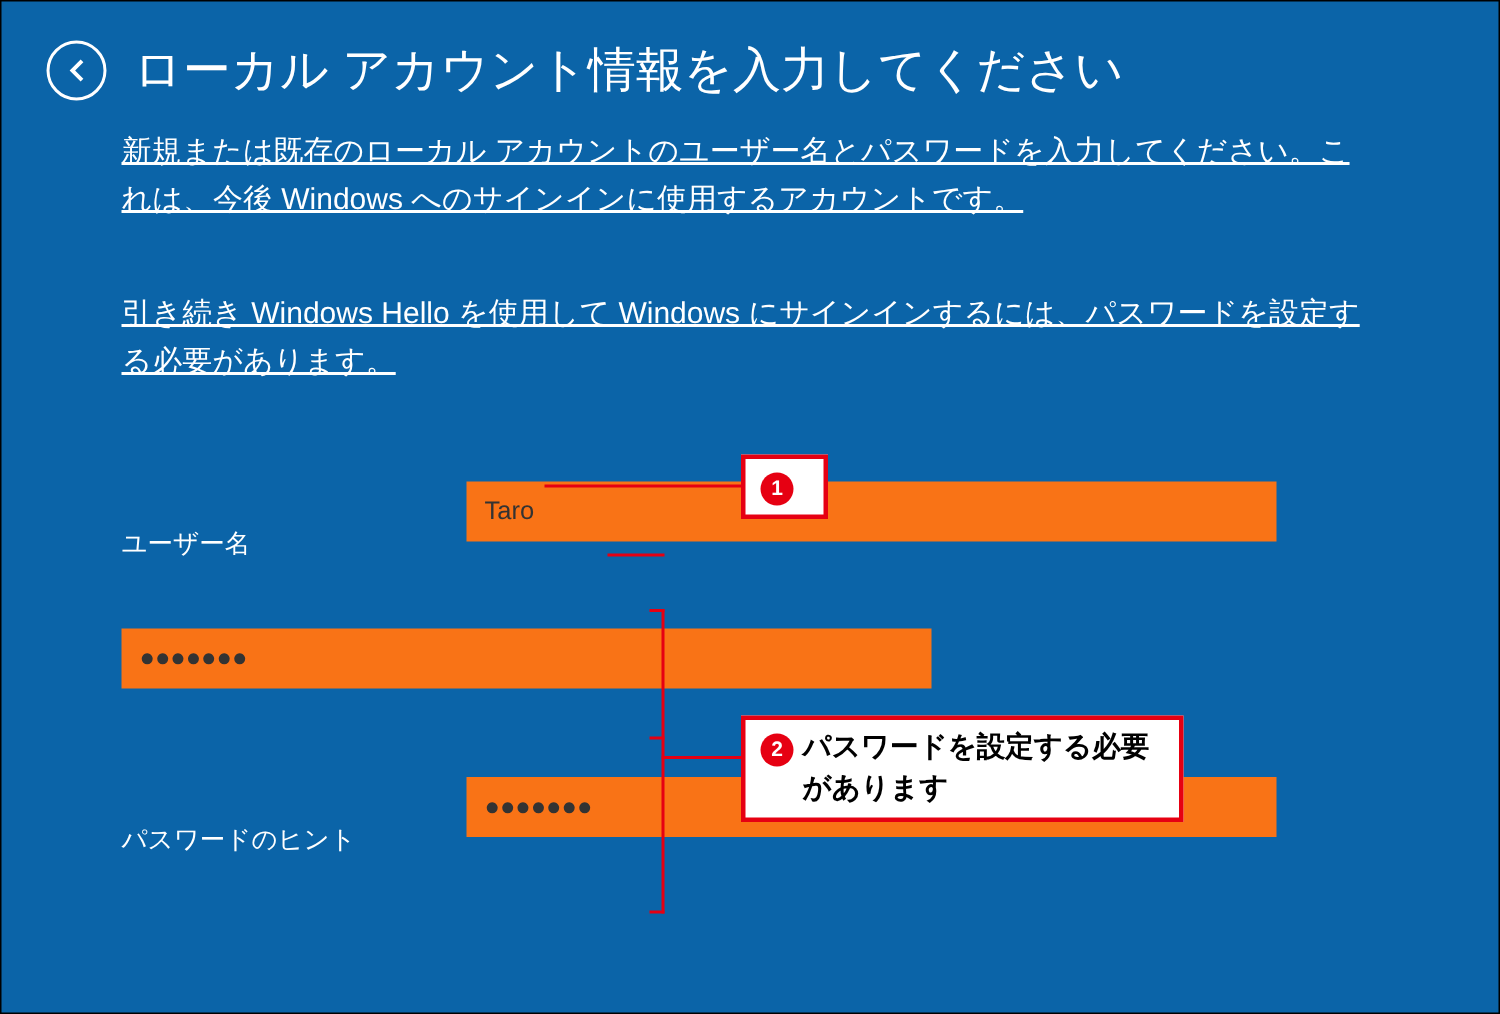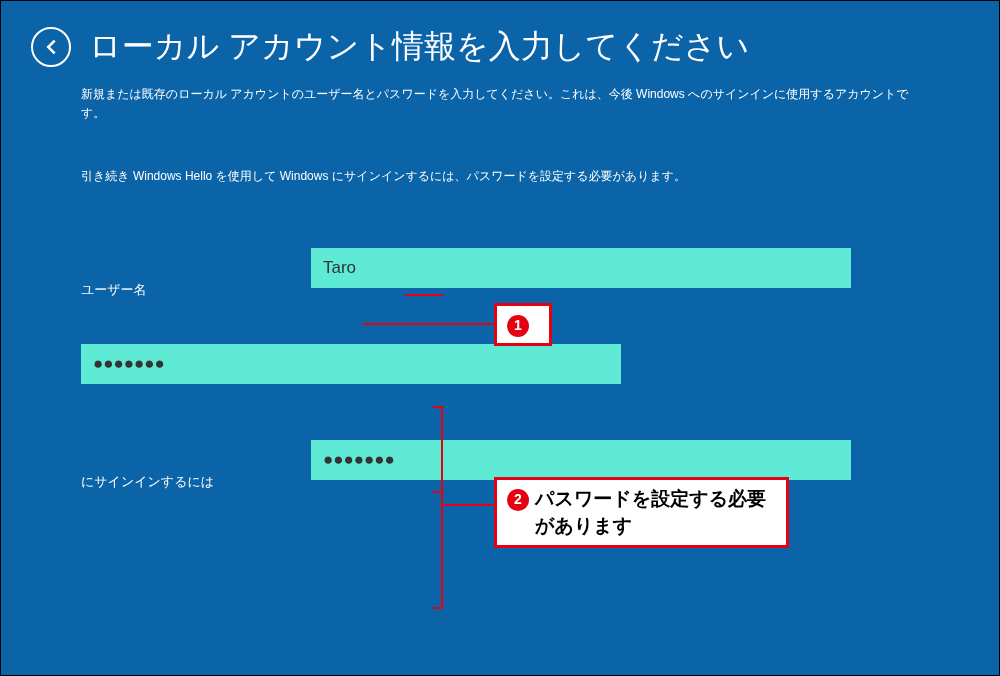--- a/index.html
+++ b/index.html
@@ -27,47 +27,48 @@
     flex-shrink: 0;
     margin-right: 18px;
   }
   .back-btn svg { width: 22px; height: 22px; fill: #fff; }
   .title {
     font-size: 32px;
     font-weight: 400;
   }
   .body-text {
     padding: 0 80px;
-    font-size: 12px;
+    font-size: 20px;
     line-height: 1.6;
     font-weight: 400;
+    text-decoration: underline;
   }
   .desc1 { margin-top: 6px; }
   .desc2 { margin-top: 44px; }
   .form {
     margin-top: 50px;
     padding: 0 80px;
   }
   .row {
     display: flex;
     align-items: center;
     margin-bottom: 45px;
     position: relative;
   }
   .row:last-child { margin-bottom: 0; }
   .label {
     width: 230px;
-    font-size: 13px;
+    font-size: 17px;
     font-weight: 400;
     margin-top: 44px;
   }
   .input {
     width: 540px;
     height: 40px;
-    background: #5eead4;
+    background: #f97316;
     border: none;
     padding: 0 12px;
     font-size: 17px;
     color: #333;
     font-family: inherit;
     outline: none;
   }
   .input::placeholder { color: #444; }
   .taro-underline {
     position: absolute;
@@ -140,21 +141,21 @@
 <div class="form">
   <div class="row">
     <div class="label">ユーザー名</div>
     <input class="input" value="Taro" style="">
     <div class="taro-underline"></div>
   </div>
   <div class="row">
     <input class="input" value="●●●●●●●" style="">
   </div>
   <div class="row">
-    <div class="label">にサインインするには</div>
+    <div class="label">パスワードのヒント</div>
     <input class="input" value="●●●●●●●" style="">
   </div>
   <div class="row">
   </div>
 </div>
 
 <div class="callout" id="callout1">
   <span class="num-badge">1</span>
 </div>
 <div class="redline" id="l1"></div>

